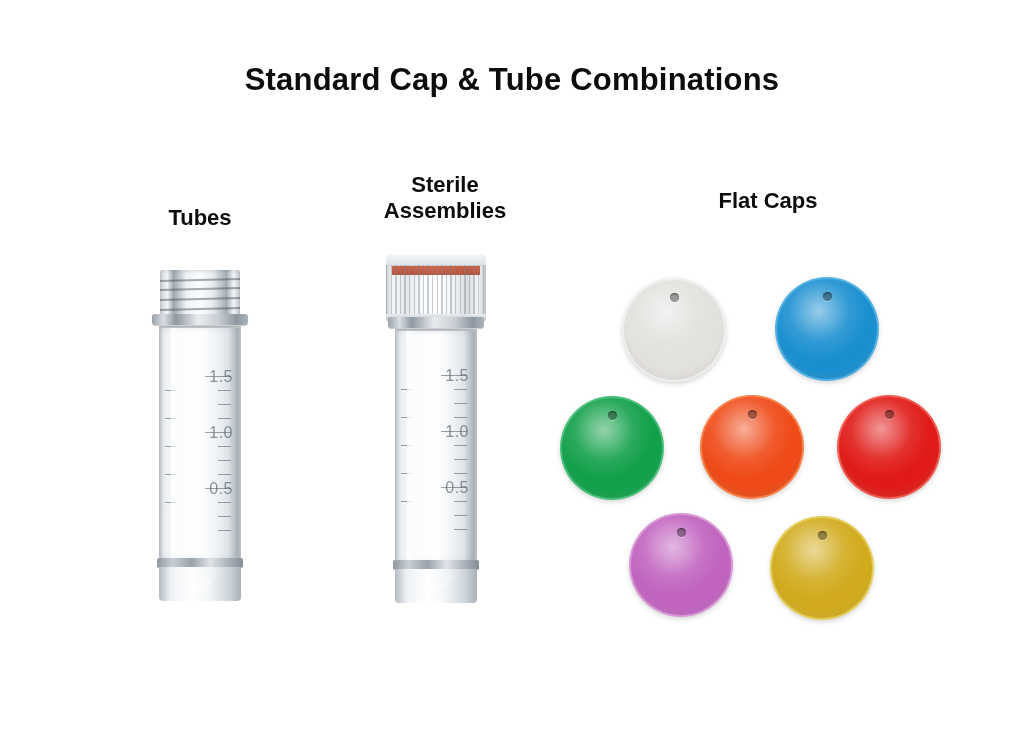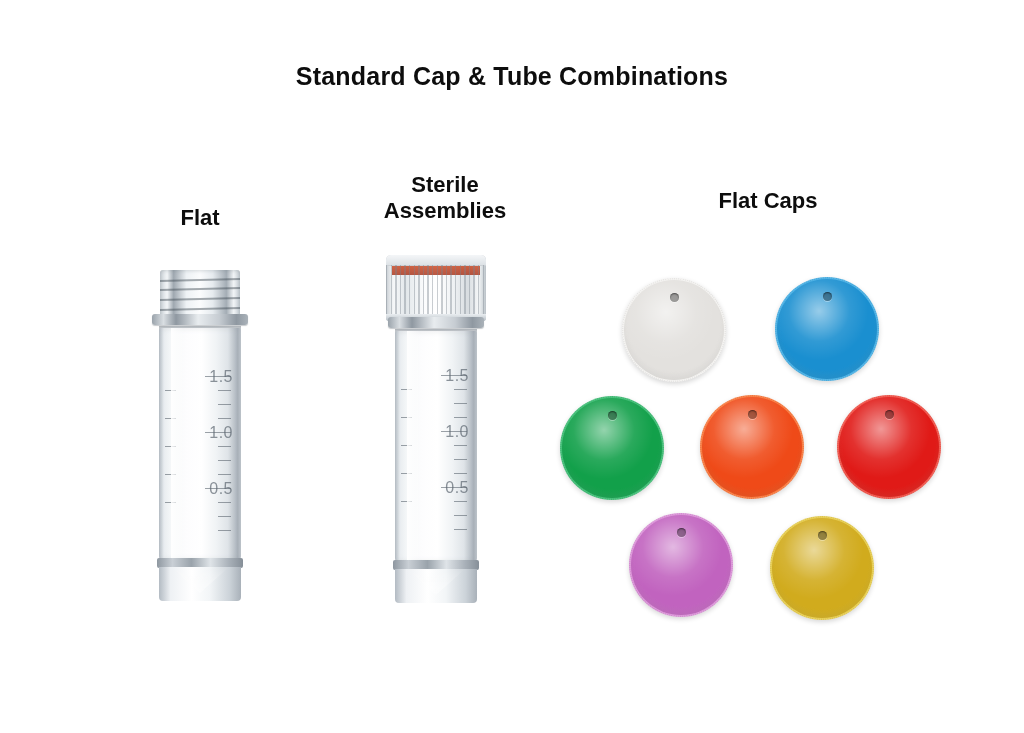--- a/index.html
+++ b/index.html
@@ -17,21 +17,21 @@
     color: #100f0f;
   }
 
   
   .page-title {
     position: absolute;
     left: 0;
     top: 62px;
     width: 1024px;
     text-align: center;
-    font-size: 25px;
+    font-size: 31px;
     font-weight: bold;
     letter-spacing: 0.2px;
     color: #0d0d0d;
   }
 
   
   .section-caption {
     position: absolute;
     font-size: 22px;
     font-weight: bold;
@@ -252,21 +252,21 @@
     border-radius: 50%;
     background: rgba(0,0,0,.34);
     box-shadow: inset 0 1px 1.5px rgba(0,0,0,.5), 0 1px 0 rgba(255,255,255,.35);
   }
 </style>
 </head>
 <body>
 
 <div class="page-title">Standard Cap &amp; Tube Combinations</div>
 
-<div class="section-caption" id="cap-tubes">Flat</div>
+<div class="section-caption" id="cap-tubes">Tubes</div>
 
 <div class="section-caption" id="cap-sterile">Sterile
 Assemblies</div>
 
 <div class="section-caption" id="cap-flatcaps">Flat Caps</div>
 
 <div class="tube" id="tube-plain">
   <div class="tube-neck" style="top:0; height:52px;">
     <div class="thread" style="top:9px;"></div>
     <div class="thread" style="top:18px;"></div>

